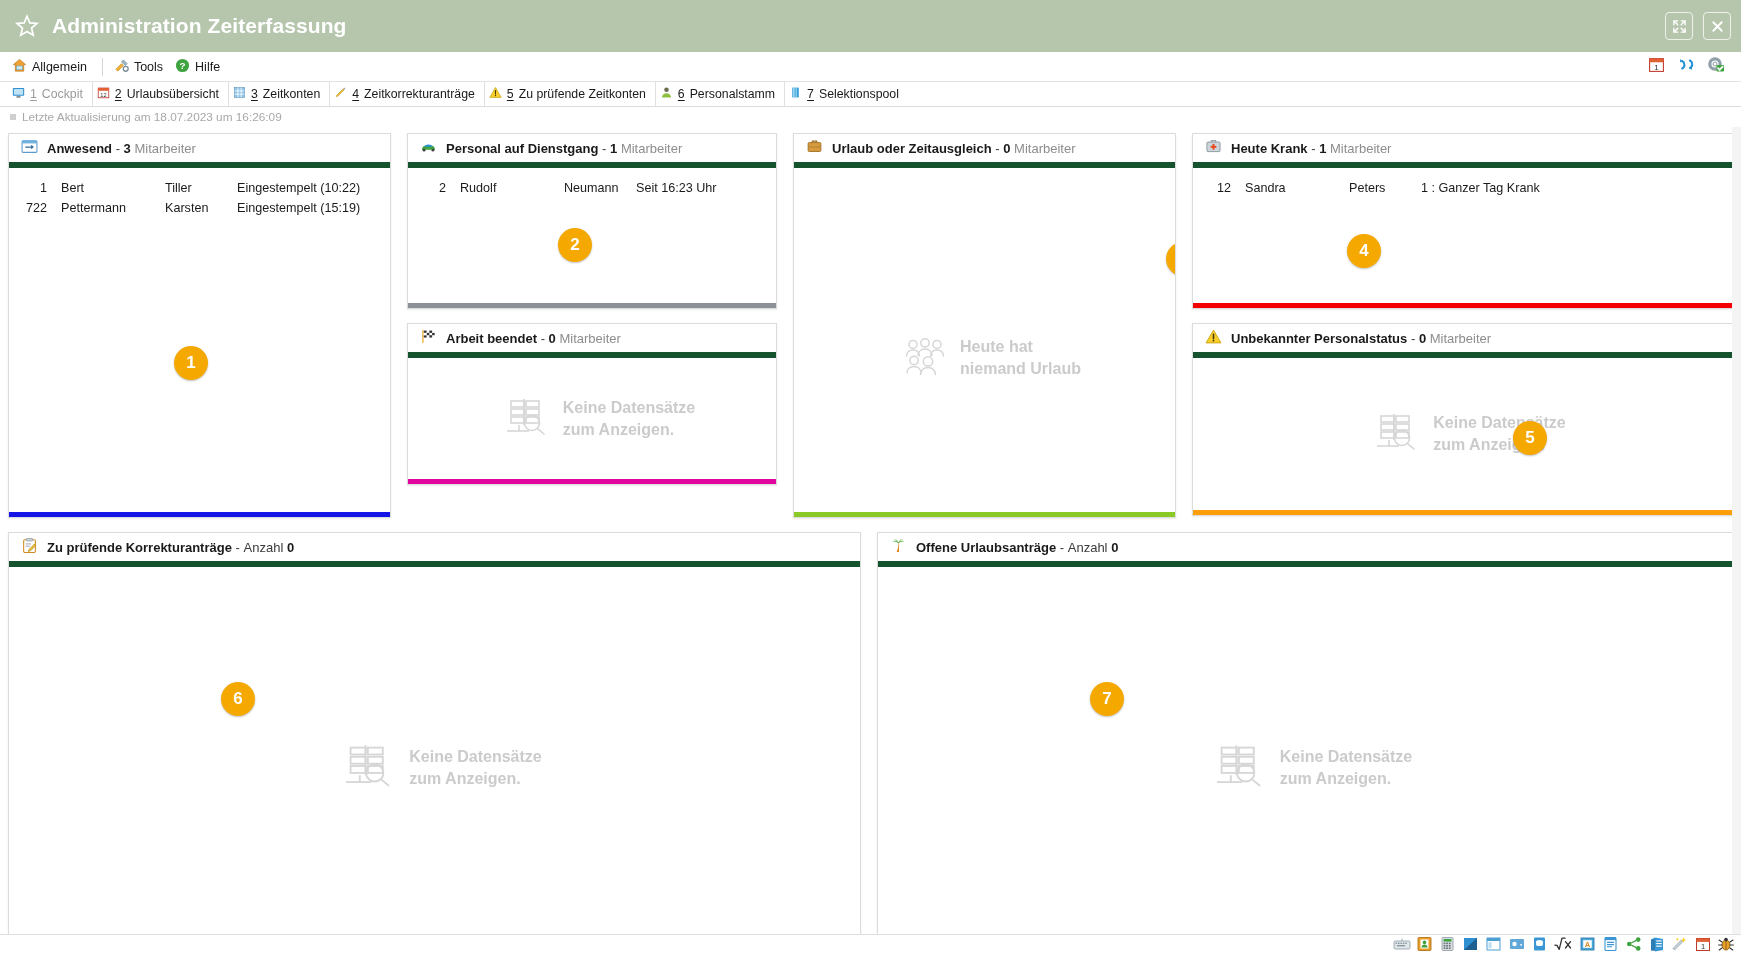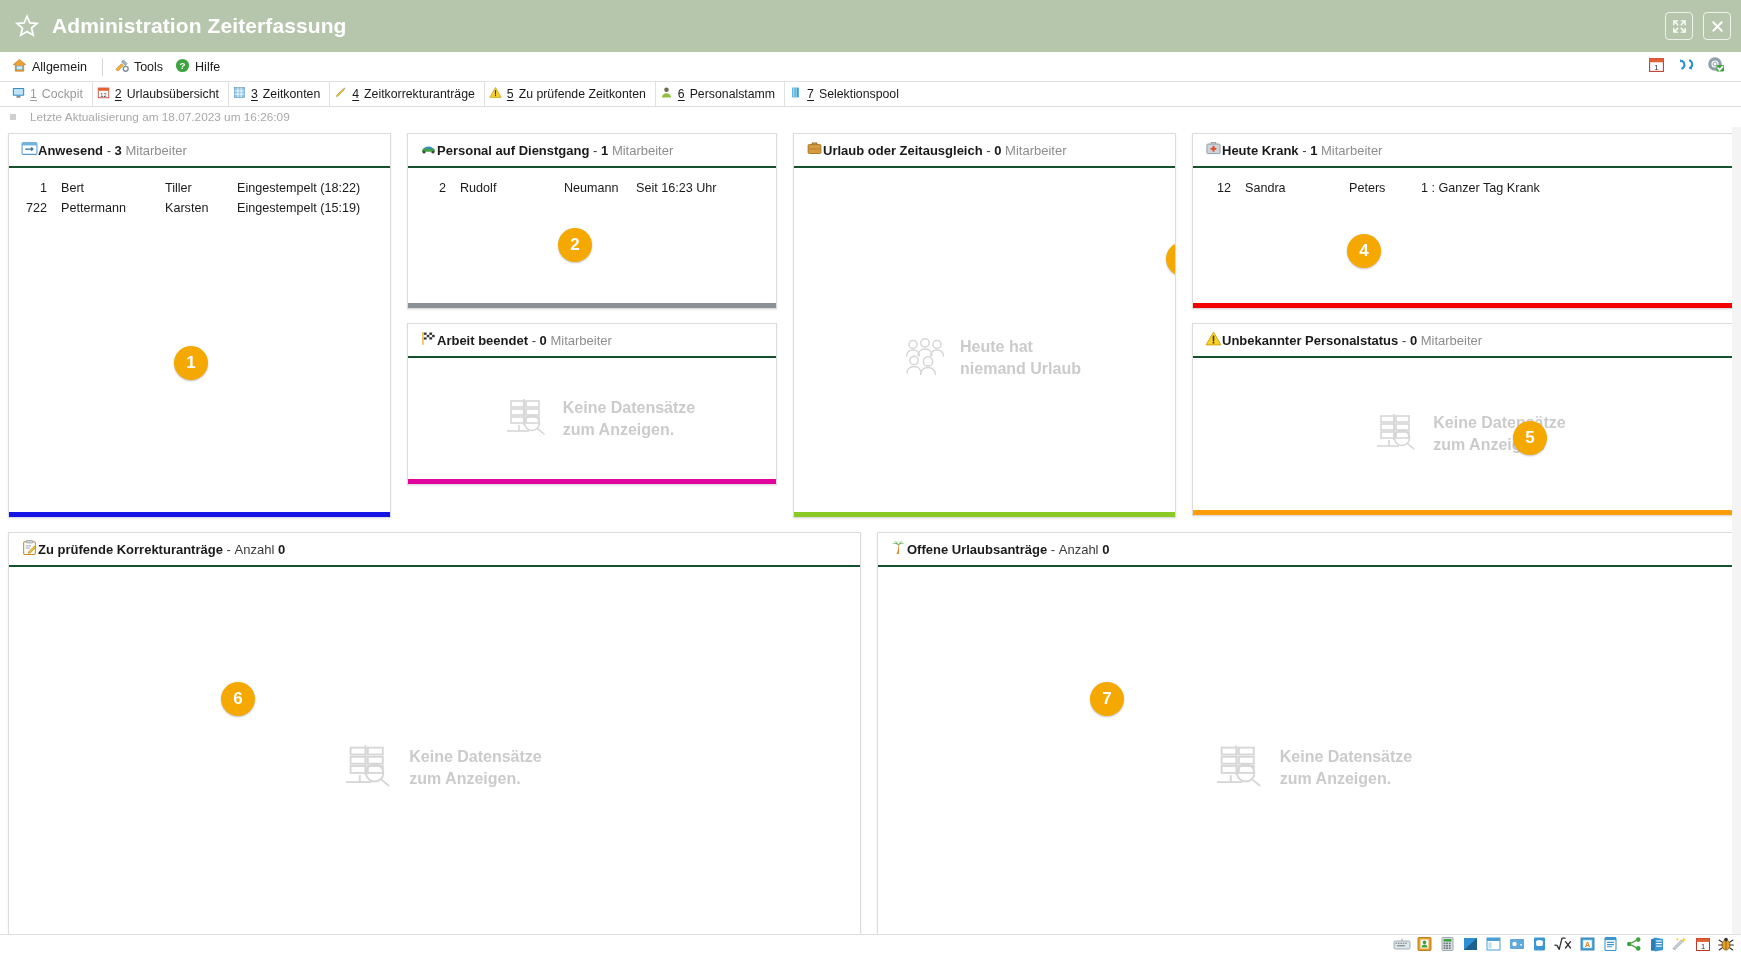--- a/index.html
+++ b/index.html
@@ -82,21 +82,21 @@
   .tab:last-child { border-right: none; }
   .tab .tnum { text-decoration: underline; text-underline-offset: 2px; }
   .tab.active { color: #9a9a9a; }
   .tab.active .tnum { color: #9a9a9a; }
 
   
   .statusline {
     height: 20px;
     display: flex; align-items: center;
     padding-left: 10px;
-    gap: 14px;
+    gap: 6px;
     font-size: 11.8px;
     color: #a8a8a8;
   }
   .status-dot { width: 6px; height: 6px; background: #cfcfcf; }
 
   
   .dashboard {
     position: absolute;
     left: 0; top: 127px; right: 0; bottom: 22px;
     background: #ffffff;
@@ -113,22 +113,23 @@
     background: #ffffff;
     border: 1px solid #dcdcdc;
     display: flex;
     flex-direction: column;
     position: relative;
     box-shadow: 0 1px 2px rgba(0,0,0,0.08);
   }
   .card-head {
     height: 34px;
     display: flex; align-items: center;
+    gap: 9px;
     padding: 0 12px;
-    border-bottom: 2px solid #14532d;
+    border-bottom: 6px solid #14532d;
     background: #ffffff;
   }
   .card-title {
     font-size: 13px;
     font-weight: bold;
     color: #1a1a1a;
     white-space: nowrap;
   }
   .card-title .sep { font-weight: normal; color: #3a3a3a; }
   .card-title .cnt { font-weight: bold; color: #1a1a1a; }
@@ -402,21 +403,21 @@
             <span class="sep">-</span>
             <span class="cnt">3</span>
             <span class="unit">Mitarbeiter</span>
           </span>
         </div>
         <div class="card-body">
           <div class="drow">
             <span class="c-id">1</span>
             <span class="c-fn">Bert</span>
             <span class="c-ln">Tiller</span>
-            <span class="c-st">Eingestempelt (18:22)</span>
+            <span class="c-st">Eingestempelt (10:22)</span>
           </div>
           <div class="drow">
             <span class="c-id">722</span>
             <span class="c-fn">Pettermann</span>
             <span class="c-ln">Karsten</span>
             <span class="c-st">Eingestempelt (15:19)</span>
           </div>
           <div class="badge" style="left:165px; top:178px">1</div>
         </div>
         <div class="card-accent" style="background:#1414e6"></div>

